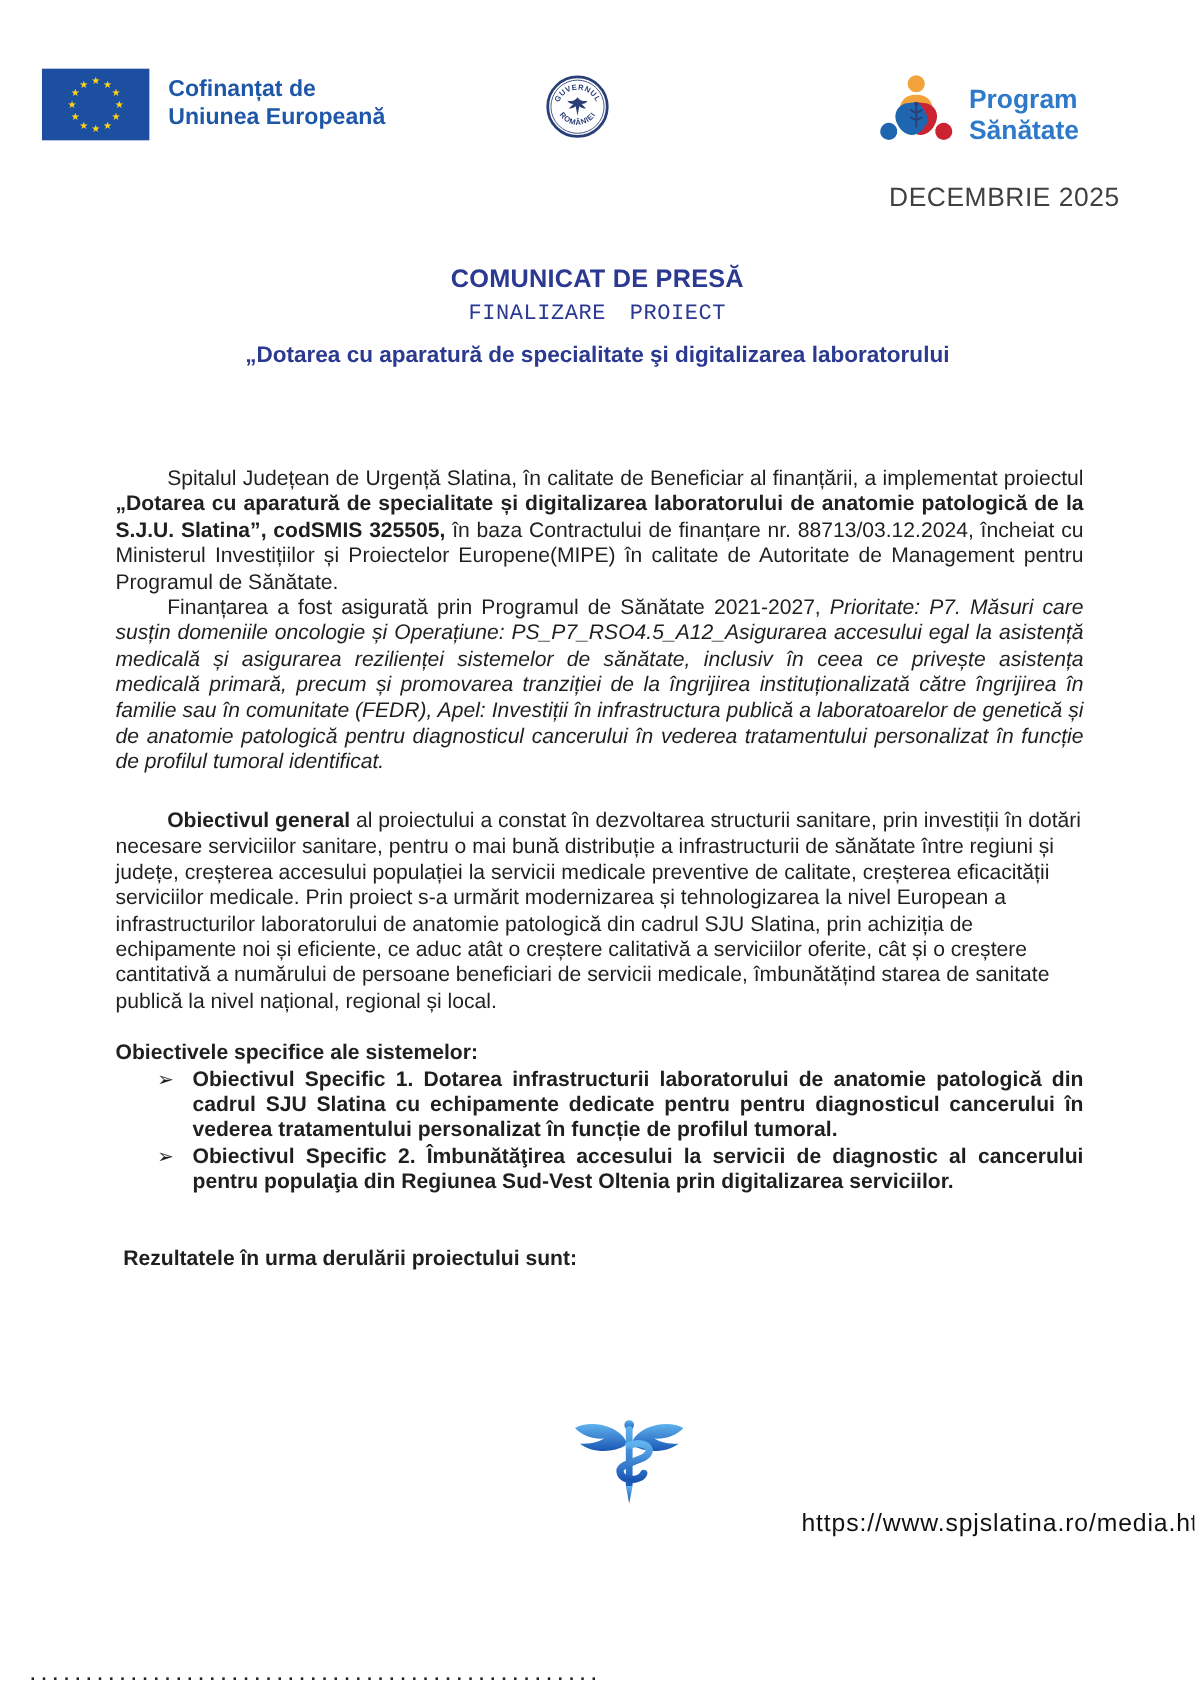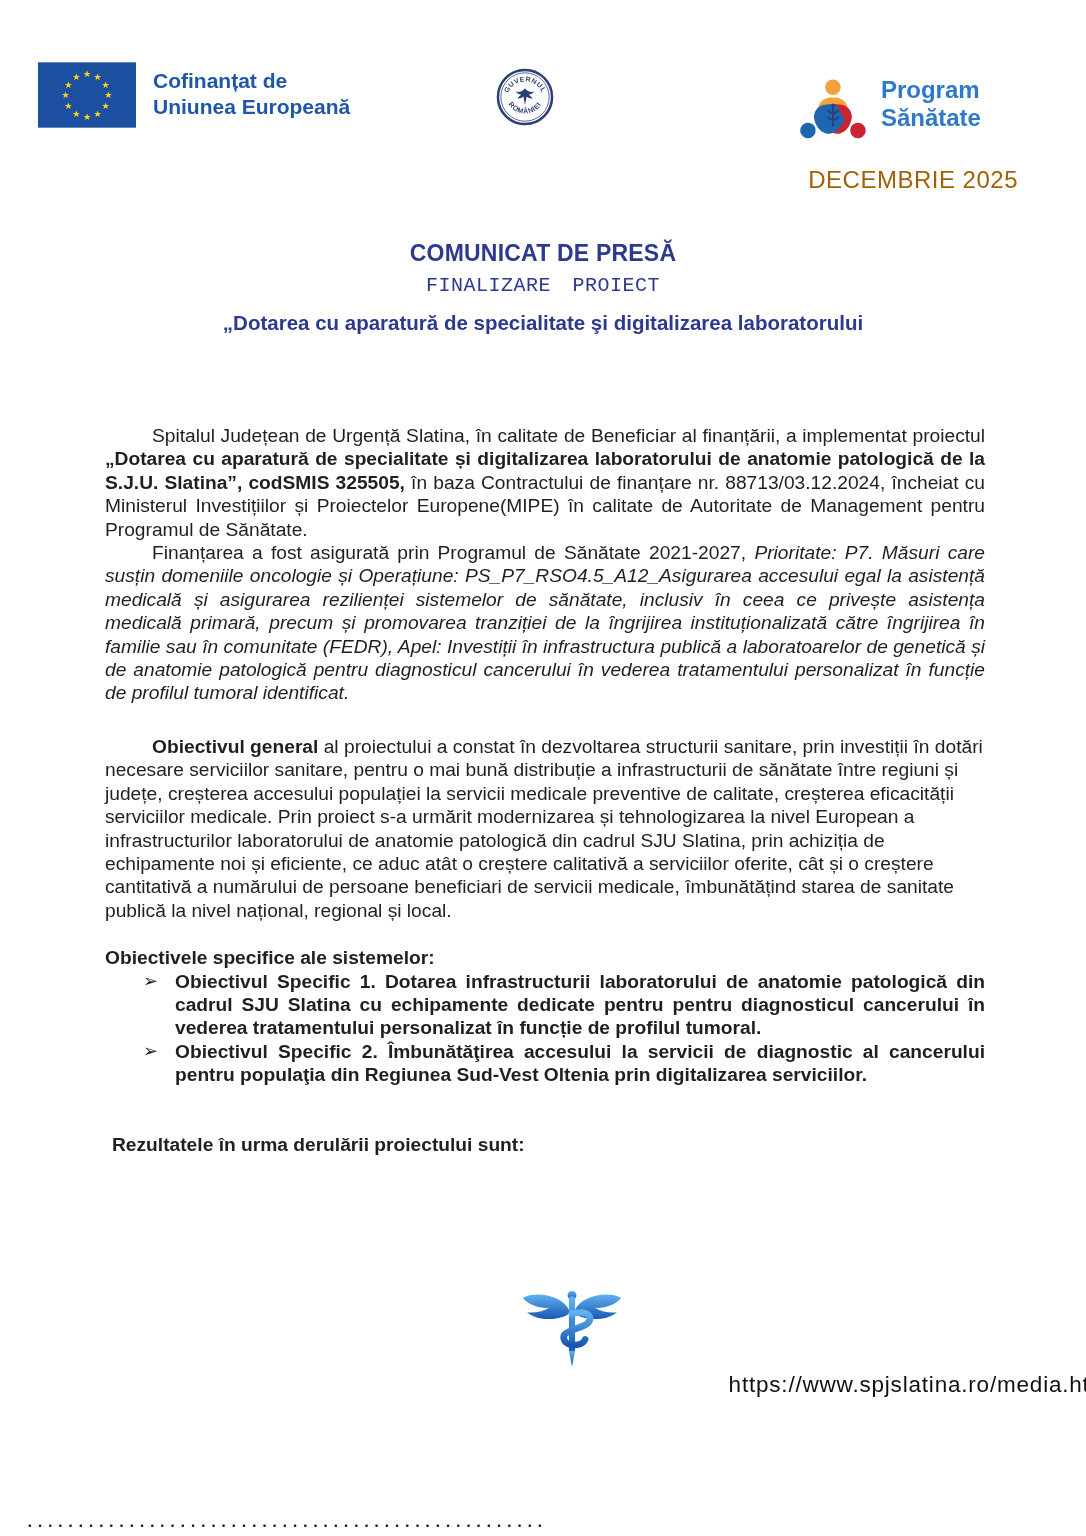--- a/index.html
+++ b/index.html
@@ -9,25 +9,25 @@
     background:#ffffff;
     font-family:"Liberation Sans",sans-serif;
     color:#1f1f1f;
     overflow:hidden;
   }
   
   .eu-logo{position:absolute;left:38px;top:62px;display:flex;align-items:flex-start;}
   .eu-flag{width:98px;height:66px;display:block;}
   .eu-text{margin-left:17px;margin-top:6px;font-weight:bold;font-size:21px;line-height:26px;color:var(--eu-text-blue);}
   .gov-seal{position:absolute;left:496px;top:68px;width:58px;height:58px;}
-  .program-logo{position:absolute;left:793px;top:76px;display:flex;}
+  .program-logo{position:absolute;left:793px;top:65px;display:flex;align-items:center;}
   .program-icon{width:80px;height:80px;display:block;}
   .program-label{margin-left:8px;font-weight:bold;font-size:24px;color:var(--program-blue);letter-spacing:0px;}
   
-  .date-line{position:absolute;top:166px;right:68px;font-size:24px;color:#a16207;letter-spacing:0.5px;margin-left:32px;}
+  .date-line{position:absolute;top:166px;right:68px;font-size:24px;color:#404040;letter-spacing:0.5px;margin-left:32px;}
   
   .title-block{position:absolute;top:240px;left:0;width:100%;text-align:center;color:var(--title-blue);}
   .title-block h1{margin:0 0 7px 0;font-size:23px;font-weight:bold;letter-spacing:0.2px;}
   .title-block h2{margin:0 0 11px 0;font-size:20px;font-weight:normal;word-spacing:9px;letter-spacing:0.5px;font-family:Liberation Mono, monospace;}
   .title-block h3{margin:0;font-size:20.5px;font-weight:bold;line-height:30px;}
   
   .doc-body{position:absolute;top:424px;left:105px;width:880px;font-size:19.2px;line-height:23.4px;}
   .doc-body p{margin:0;}
   .para{text-indent:47px;}
   .just{text-align:justify;}

